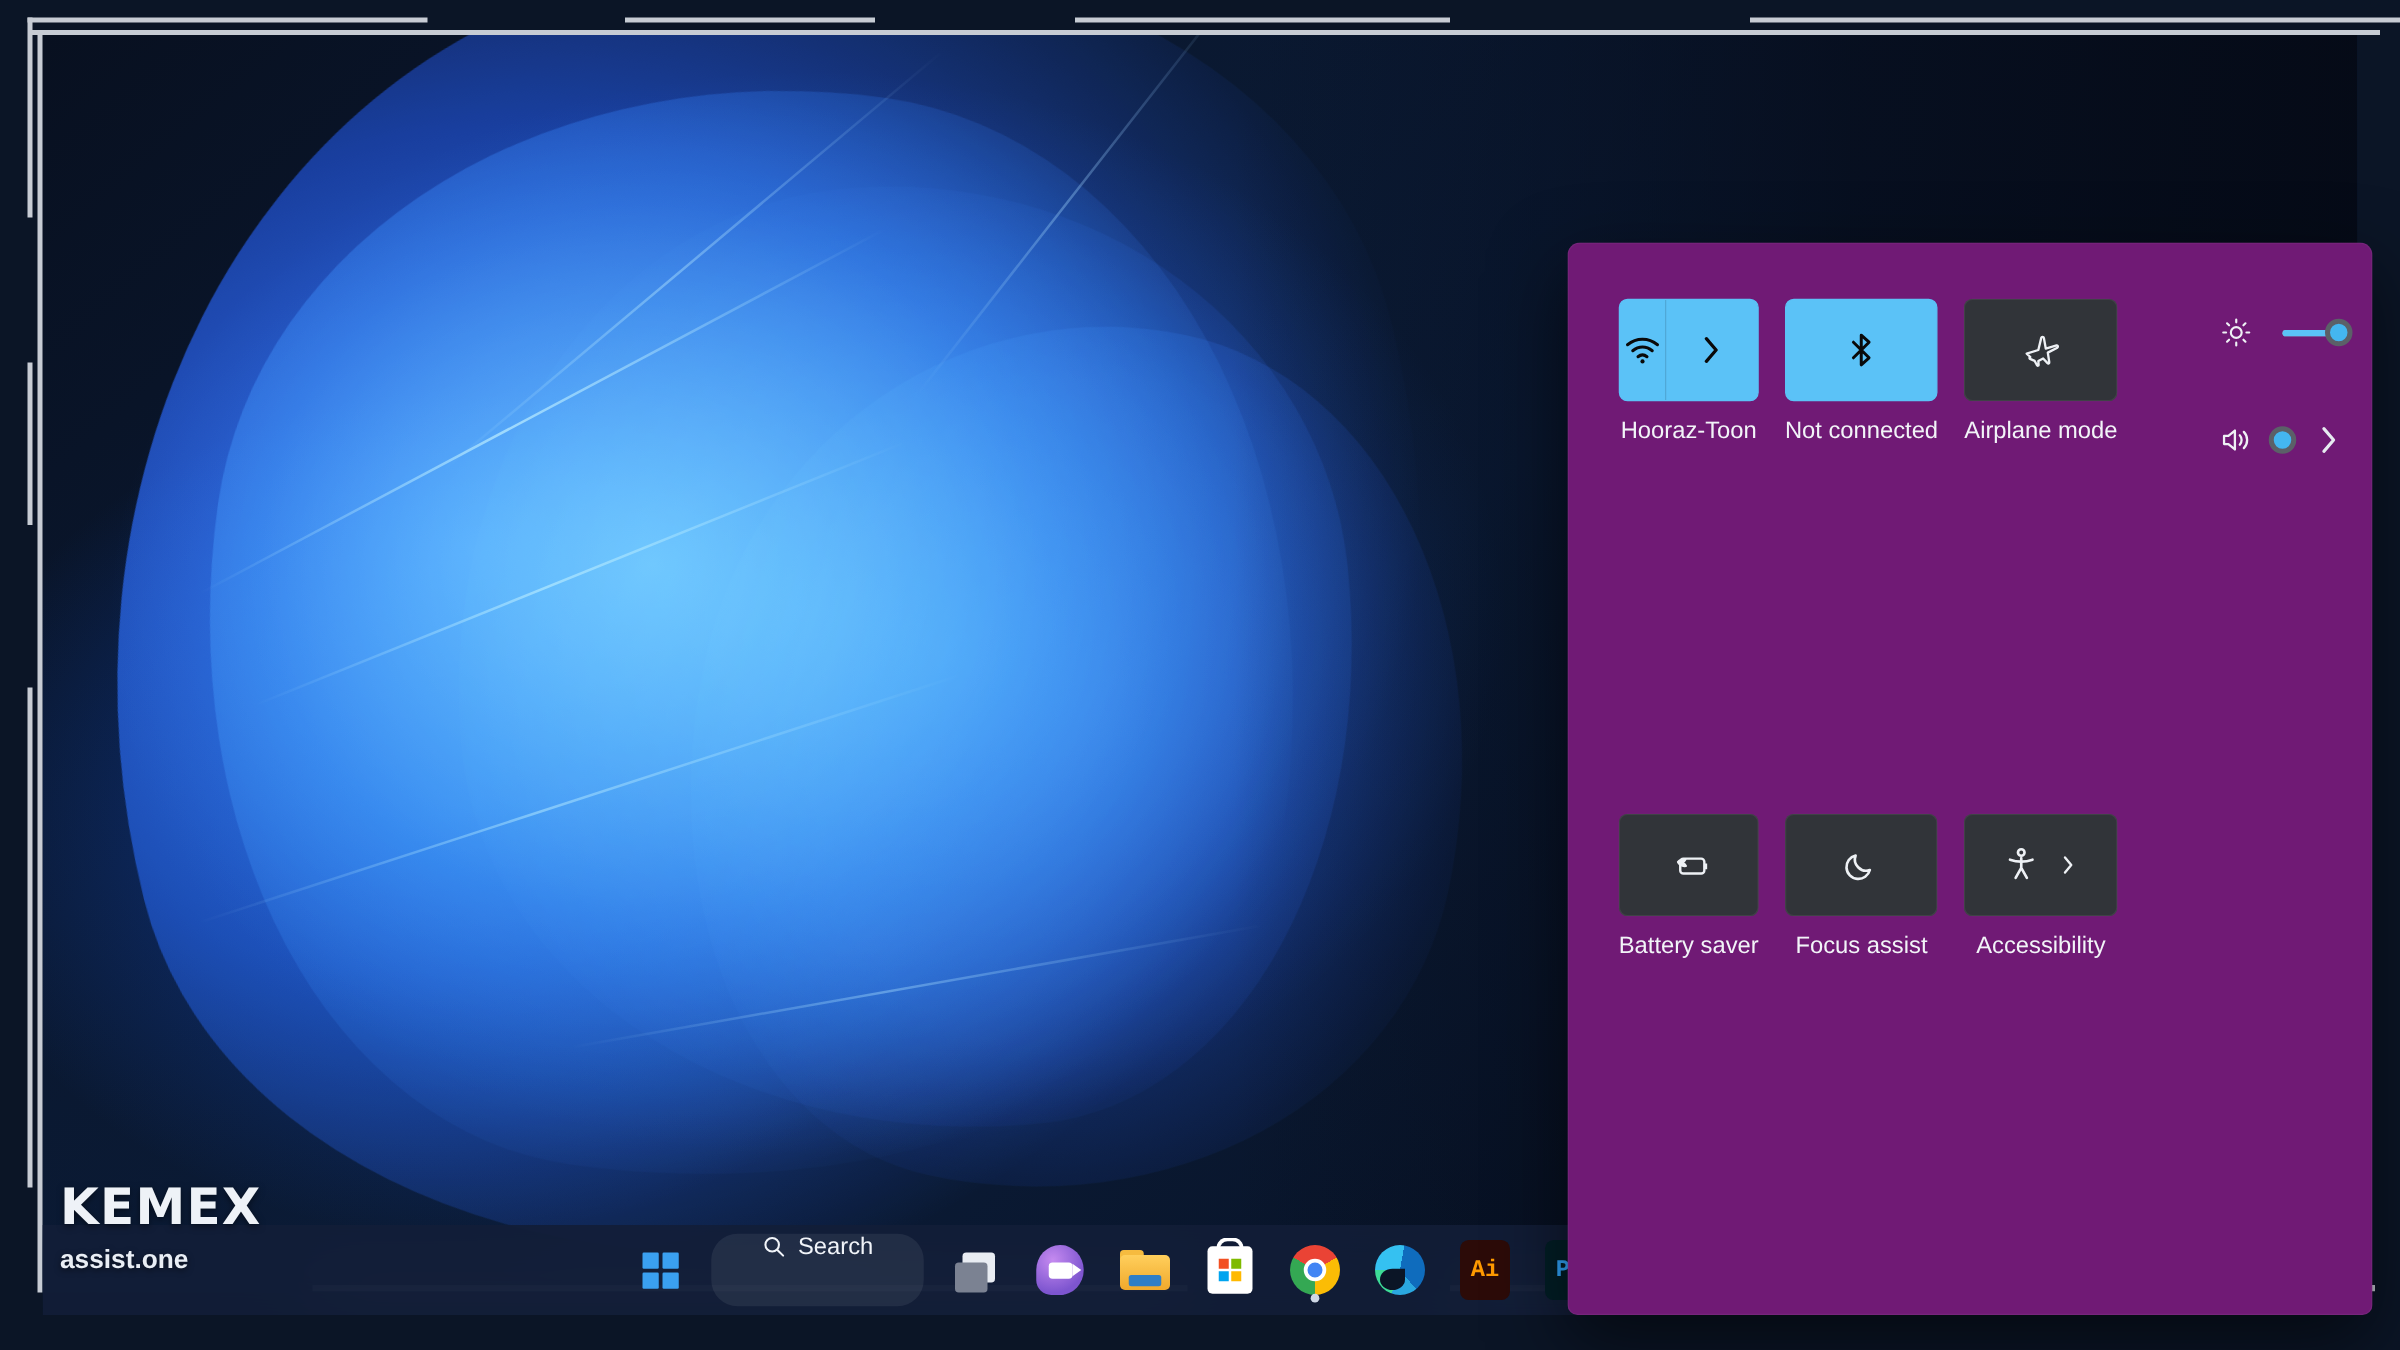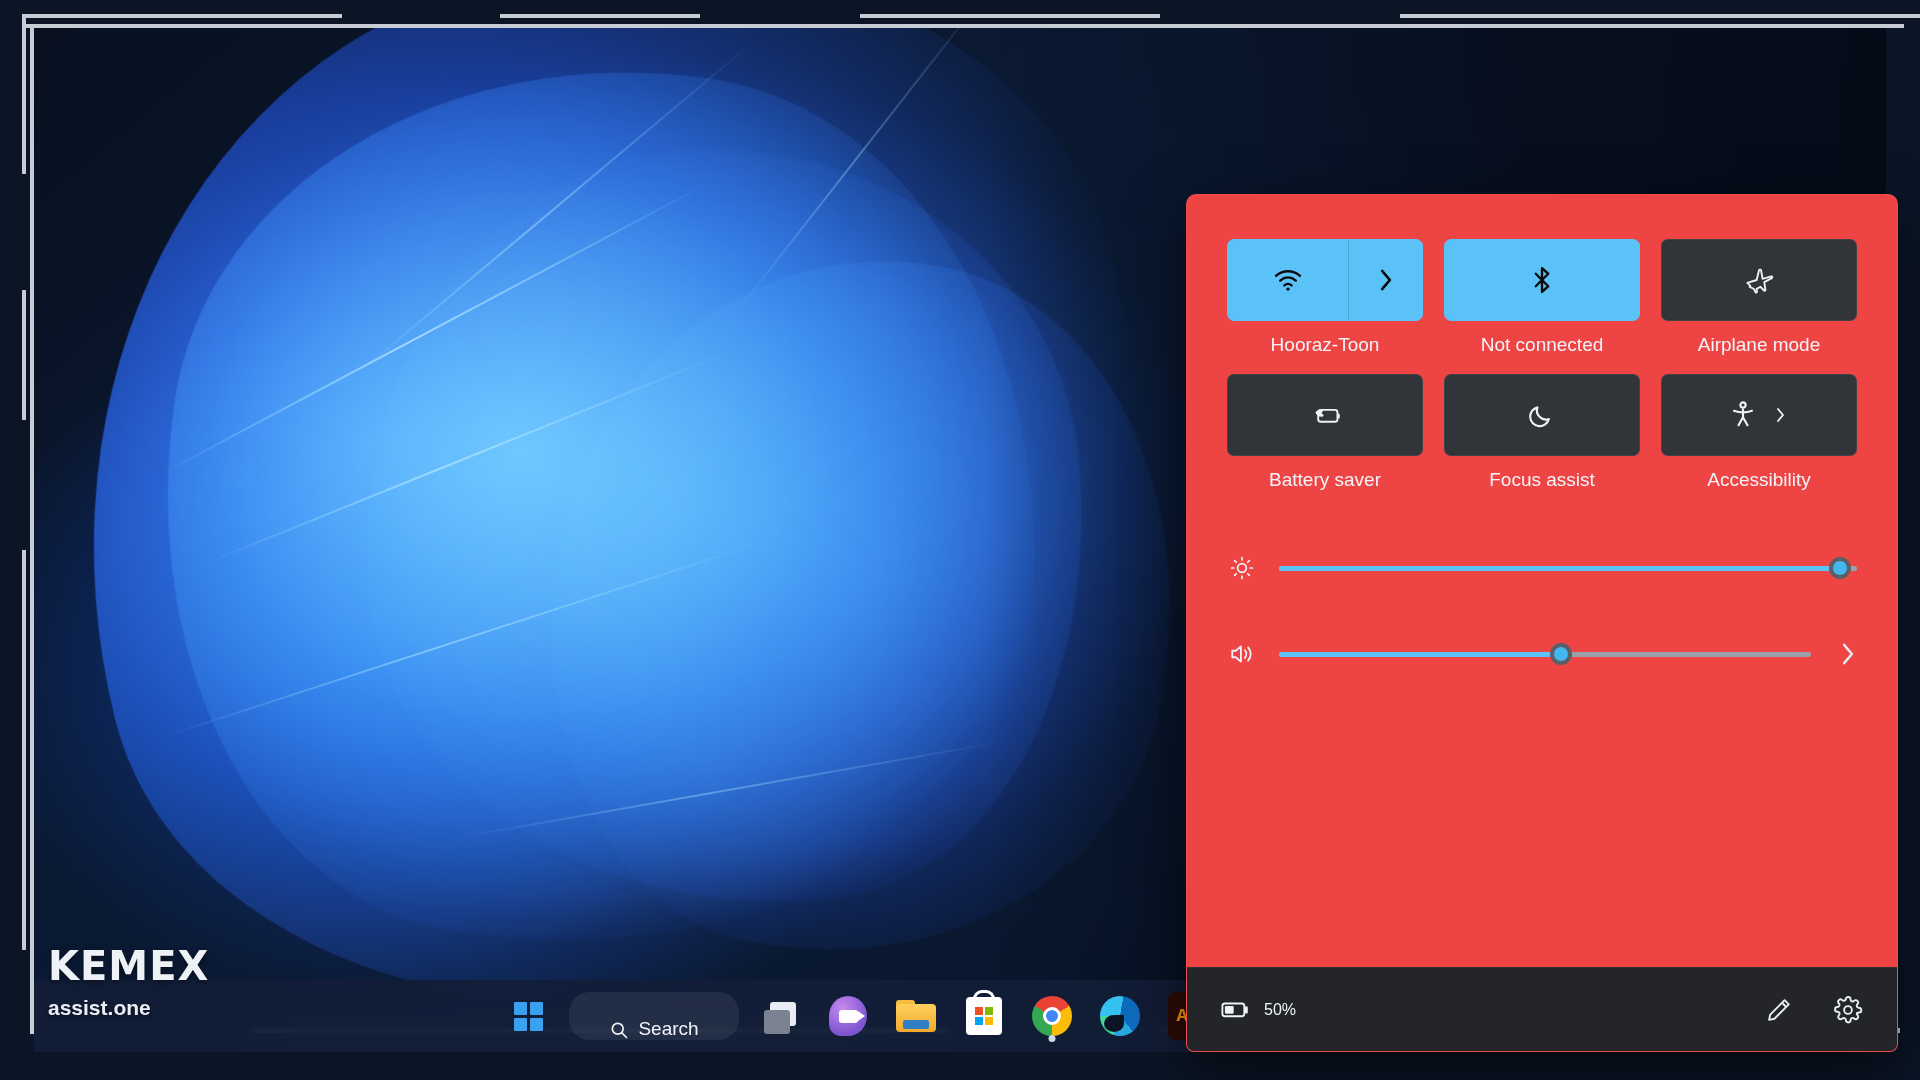--- a/index.html
+++ b/index.html
@@ -99,23 +99,23 @@
     display: flex; align-items: center; justify-content: center;
     z-index: 5;
   }
   #taskbar-apps { display: flex; align-items: center; gap: 14px; }
   .tb-item {
     width: 54px; height: 54px; border-radius: 8px;
     display: flex; align-items: center; justify-content: center;
     position: relative; cursor: pointer;
   }
   #tb-search {
-    width: 170px; height: 48px; border-radius: 21px;
+    width: 170px; height: 58px; border-radius: 21px;
     background: rgba(255,255,255,.07);
-    display: flex; align-items: flex-end; justify-content: center; gap: 9px;
+    display: flex; align-items: flex-start; justify-content: center; gap: 9px;
     color: #f1f4f9; font-size: 19px; cursor: pointer;
   }
   .tb-dot {
     position: absolute; bottom: 1px; left: 50%; transform: translateX(-50%);
     width: 7px; height: 7px; border-radius: 50%; background: #cfd8e5;
   }
   
   .win-logo { display: grid; grid-template-columns: 13px 13px; grid-template-rows: 13px 13px; gap: 3px; }
   .win-logo i { background: #3aa0f0; display: block; border-radius: 1px; }
   
@@ -167,26 +167,26 @@
   
   #clock {
     position: absolute; right: 56px; bottom: 36px; z-index: 4;
     color: #6b7588; font-size: 17px; text-align: right; line-height: 1.35;
   }
 
   
   #quick-settings {
     position: absolute;
     right: 22px; bottom: 28px;
-    width: 712px; height: 858px;
-    background: #ef4444;
+    width: 644px; height: 858px;
+    background: #701a75;
     border-radius: 10px 10px 8px 8px;
     box-shadow: 0 22px 60px rgba(0,0,0,.55);
     z-index: 9;
-    display: flex; flex-direction: column;
+    display: flex; flex-direction: row;
     border: 1px solid rgba(255,255,255,.05);
     overflow: hidden;
   }
   #qs-tiles {
     padding: 44px 40px 0 40px;
     display: grid;
     grid-template-columns: repeat(3, 1fr);
     column-gap: 21px;
     row-gap: 12px;
   }

